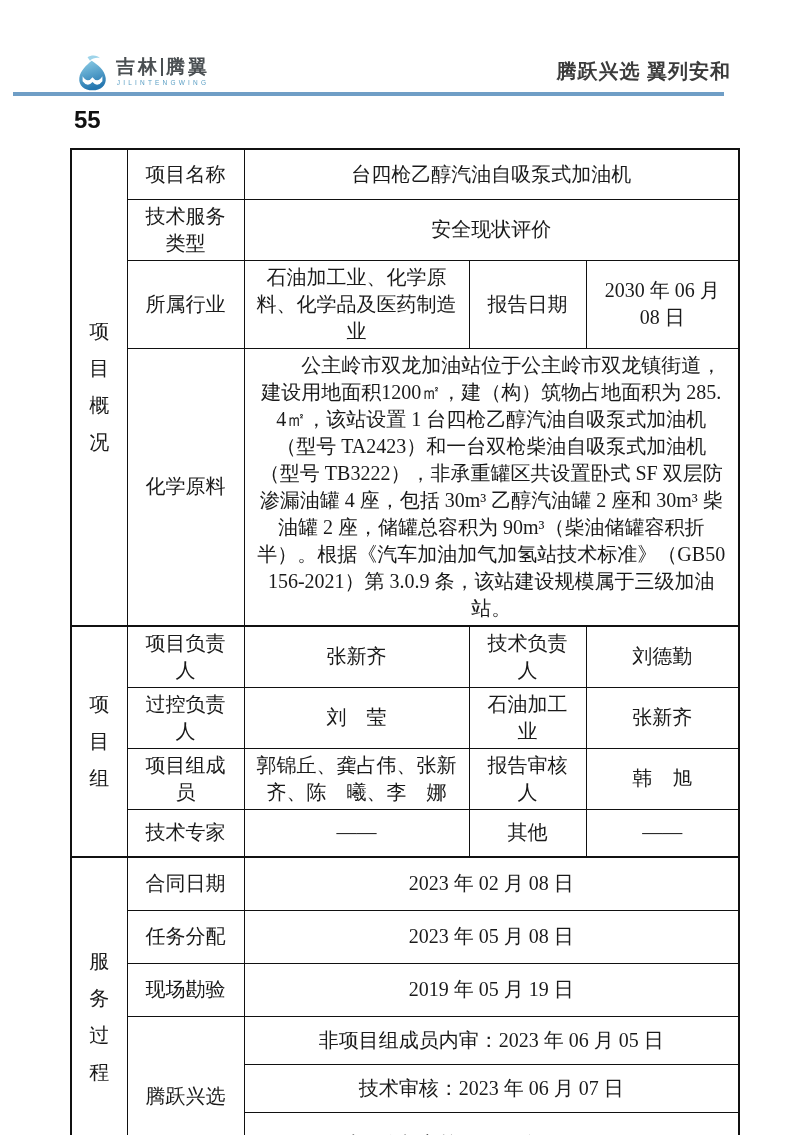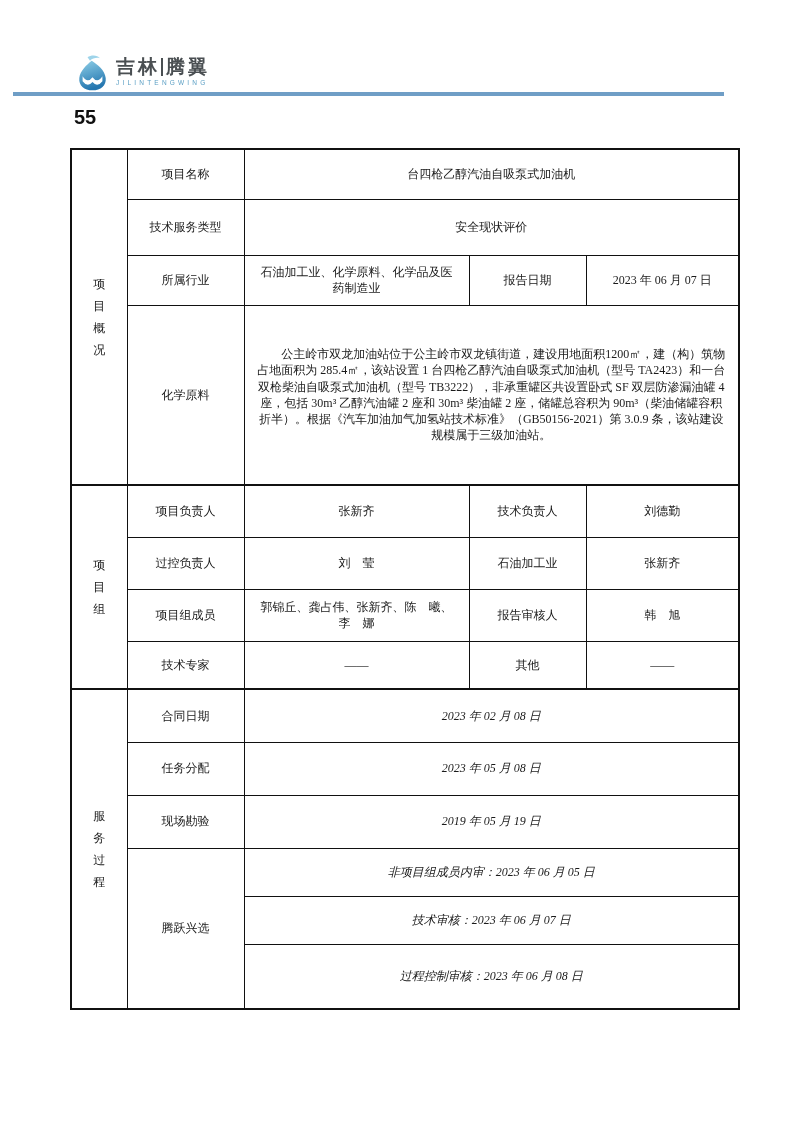--- a/index.html
+++ b/index.html
@@ -2,51 +2,51 @@
 <html><head>
 <meta charset="utf-8">
 <style>
   html,body{margin:0;padding:0;background:#888;}
   .page{
     position:relative;width:803px;height:1135px;background:#ffffff;
     font-family:"Liberation Serif","DejaVu Serif",serif;color:#1a1a1a;
     overflow:hidden;margin:0 auto;
   }
   
-  .logo{position:absolute;left:76px;top:54px;display:flex;align-items:flex-start;}
+  .logo{position:absolute;left:76px;top:54px;display:flex;align-items:flex-start;text-align:center;}
   .logo-icon{width:33px;height:38px;display:block;}
   .logo-text{margin-left:7px;margin-top:3px;}
   .logo-cn{display:flex;align-items:center;font-family:"Liberation Sans","DejaVu Sans",sans-serif;
     font-weight:bold;font-size:19px;color:#4a4f52;letter-spacing:3px;line-height:1;}
   .logo-sep{display:inline-block;width:2px;height:18px;background:#4a4f52;margin:0 3px 0 1px;}
   .logo-en{font-family:"Liberation Sans","DejaVu Sans",sans-serif;font-size:6.5px;
     color:#5b9fc4;letter-spacing:3.2px;margin-top:3px;}
   .slogan{position:absolute;top:58px;right:72px;
     font-family:"Liberation Sans","DejaVu Sans",sans-serif;
     font-weight:bold;font-size:20px;color:#3b3b3b;letter-spacing:1px;}
   .rule{position:absolute;left:13px;top:92px;width:711px;height:4px;background:#6f9ec6;}
   .page-num{position:absolute;left:74px;top:106px;
     font-family:"Liberation Sans","DejaVu Sans",sans-serif;
-    font-weight:bold;font-size:20px;color:#101010;}
+    font-weight:bold;font-size:24px;color:#101010;}
   
   table.doc{
     position:absolute;left:70px;top:148px;width:668px;
     border-collapse:collapse;table-layout:fixed;
   }
   table.doc td{
-    border:1.4px solid #111;font-size:12px;line-height:1.35;
+    border:1.4px solid #111;font-size:20px;line-height:1.35;
     text-align:center;vertical-align:middle;padding:3px 12px;
     word-break:break-all;
   }
   table.doc{border:2.4px solid #111;}
   tr.sec-top td{border-top:2.6px solid #111;}
   td.vhead span{display:inline-block;width:1.15em;line-height:1.85;word-break:break-all;}
   td.para-cell{text-align:justify;padding:6px 11px 6px 12px;line-height:1.62;font-size:15.6px;}
   td.para-cell .indent{text-indent:2em;display:block;font-family:Liberation Serif, serif;}
-  td.left-val{text-align:left;padding-left:13px;font-style:italic;}
+  td.left-val{text-align:left;padding-left:13px;}
 </style>
 </head>
 <body>
 
 <div class="page">
 
   <div class="logo">
     <svg class="logo-icon" viewBox="0 0 40 46">
       <defs>
         <linearGradient id="dropGrad" x1="0" y1="0" x2="0.3" y2="1">
@@ -61,20 +61,21 @@
     <div class="logo-text">
       <div class="logo-cn">
         <span>吉林</span>
         <span class="logo-sep"></span>
         <span>腾翼</span>
       </div>
       <div class="logo-en">JILINTENGWING</div>
     </div>
   </div>
 
+  <div class="slogan">腾跃兴选 翼列安和</div>
   <div class="rule"></div>
   <div class="page-num">55</div>
 
   <table class="doc">
     <colgroup>
       <col style="width:56px">
         <col style="width:117px">
         <col style="width:225px">
       <col style="width:117px">
         <col style="width:153px">
@@ -89,21 +90,21 @@
         <td colspan="3">台四枪乙醇汽油自吸泵式加油机</td>
       </tr>
       <tr style="height:56px">
         <td>技术服务类型</td>
         <td colspan="3">安全现状评价</td>
       </tr>
       <tr style="height:50px">
         <td>所属行业</td>
         <td>石油加工业、化学原料、化学品及医药制造业</td>
         <td>报告日期</td>
-        <td>2023 年 06 月 07 日</td>
+        <td>2030 年 06 月 08 日</td>
       </tr>
       <tr style="height:180px">
         <td>化学原料</td>
         <td colspan="3" class="para-cell">
           <span class="indent">公主岭市双龙加油站位于公主岭市双龙镇街道，建设用地面积1200㎡，建（构）筑物占地面积为 285.4㎡，该站设置 1 台四枪乙醇汽油自吸泵式加油机（型号 TA2423）和一台双枪柴油自吸泵式加油机（型号 TB3222），非承重罐区共设置卧式 SF 双层防渗漏油罐 4 座，包括 30m³ 乙醇汽油罐 2 座和 30m³ 柴油罐 2 座，储罐总容积为 90m³（柴油储罐容积折半）。根据《汽车加油加气加氢站技术标准》（GB50156-2021）第 3.0.9 条，该站建设规模属于三级加油站。</span>
         </td>
       </tr>
 
       <tr class="sec-top" style="height:52px">
         <td class="vhead" rowspan="4">

